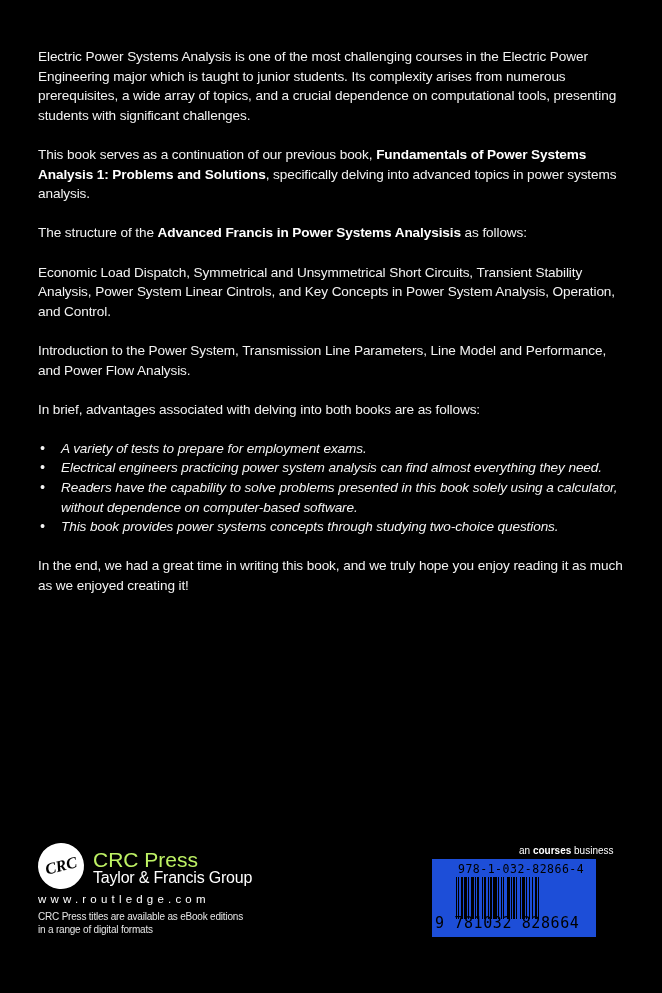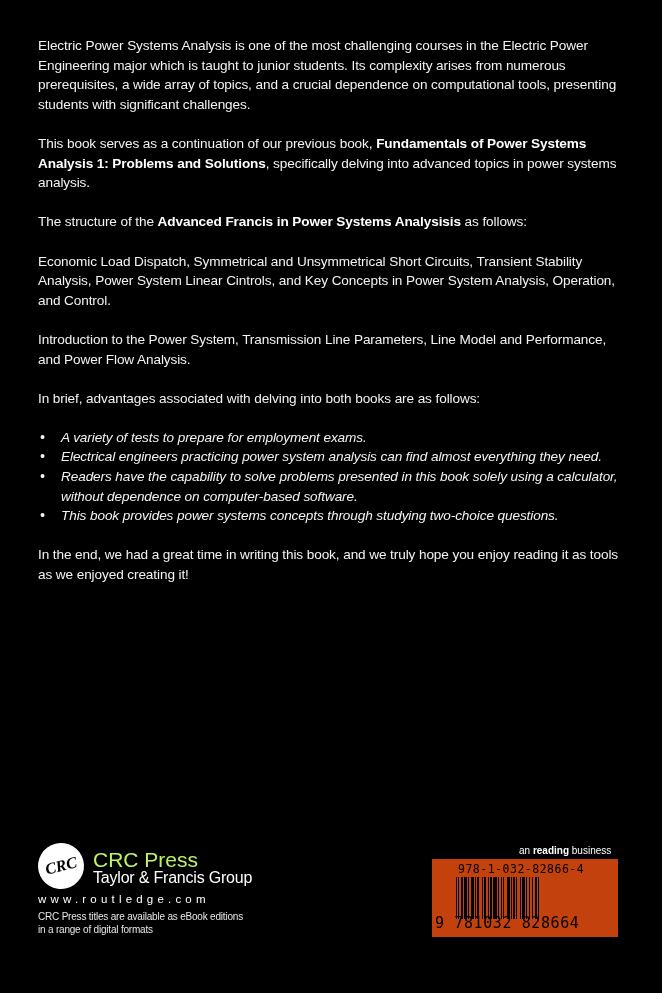--- a/index.html
+++ b/index.html
@@ -1,21 +1,21 @@
 <!DOCTYPE html>
 <html><head>
   <meta charset="utf-8">
   <style>
     html, body { margin: 0; padding: 0; }
     body {
       width: 662px; height: 993px; background: #000; color: #f2f2f2;
       font-family: "Liberation Sans", sans-serif; position: relative; overflow: hidden;
     }
     .content {
-      position: absolute; left: 38px; top: 36px; width: 590px;
+      position: absolute; left: 38px; top: 47px; width: 590px;
       font-size: 13.6px; line-height: 19.6px; letter-spacing: -0.1px;
     }
     .content p { margin: 0 0 19.6px 0; }
     .content b { font-weight: bold; color: #fff; }
     ul.adv { margin: 0 0 19.6px 0; padding: 0; list-style: none; }
     ul.adv li { position: relative; padding-left: 23px; font-style: italic; }
     ul.adv li::before {
       content: "\2022"; position: absolute; left: 2px; top: 0; font-size: 14px;
     }
     .publisher { position: absolute; left: 38px; top: 843px; width: 260px; }
@@ -30,22 +30,22 @@
       color: #000; font-size: 16px;
     }
     .brand { margin-left: 9px; }
     .brand-name { font-size: 21px; color: #bef264; line-height: 22px; }
     .brand-group { font-size: 16px; color: #fff; line-height: 13px; letter-spacing: -0.2px; }
     .website { font-size: 11.5px; letter-spacing: 4.2px; color: #fff; margin-top: 4px; }
     .ebook { font-size: 10px; line-height: 13px; color: #e6e6e6; margin-top: 5px; letter-spacing: -0.2px; }
     .informa { position: absolute; left: 519px; top: 845px; font-size: 10px; color: #fff; }
     .informa b { font-weight: bold; }
     .barcode-box {
-      position: absolute; left: 432px; top: 859px; width: 186px; height: 78px;
-      background: #c2410c; color: #000;
+      position: absolute; left: 432px; top: 859px; width: 164px; height: 78px;
+      background: #1d4ed8; color: #000;
     }
     .isbn-top {
       position: absolute; left: 26px; top: 3px; font-family: "DejaVu Sans Mono", monospace;
       font-size: 11.5px; letter-spacing: 0.5px;
     }
     .bars { position: absolute; left: 24px; top: 18px; width: 134px; height: 42px; display: flex; }
     .bars i { display: block; height: 100%; background: #000; }
     .isbn-bottom {
       position: absolute; left: 3px; top: 55px; font-family: "DejaVu Sans Mono", monospace;
       font-size: 15px; letter-spacing: 0.6px; background: transparent;
@@ -60,41 +60,41 @@
   <p><span>The structure of the </span><b>Advanced Francis in Power Systems Analysisis</b><span> as follows:</span></p>
   <p>Economic Load Dispatch, Symmetrical and Unsymmetrical Short Circuits, Transient Stability Analysis, Power System Linear Cintrols, and Key Concepts in Power System Analysis, Operation, and Control.</p>
   <p>Introduction to the Power System, Transmission Line Parameters, Line Model and Performance, and Power Flow Analysis.</p>
   <p>In brief, advantages associated with delving into both books are as follows:</p>
   <ul class="adv">
     <li>A variety of tests to prepare for employment exams.</li>
     <li>Electrical engineers practicing power system analysis can find almost everything they need.</li>
     <li>Readers have the capability to solve problems presented in this book solely using a calculator, without dependence on computer-based software.</li>
     <li>This book provides power systems concepts through studying two-choice questions.</li>
   </ul>
-  <p>In the end, we had a great time in writing this book, and we truly hope you enjoy reading it as tools as we enjoyed creating it!</p>
+  <p>In the end, we had a great time in writing this book, and we truly hope you enjoy reading it as much as we enjoyed creating it!</p>
 </div>
 
 <div class="publisher">
   <div class="logo-row">
     <div class="crc-circle">
       <span>CRC</span>
     </div>
     <div class="brand">
       <div class="brand-name">CRC Press</div>
       <div class="brand-group">Taylor &amp; Francis Group</div>
     </div>
   </div>
   <div class="website">www.routledge.com</div>
   <div class="ebook">
     <div>CRC Press titles are available as eBook editions</div>
     <div>in a range of digital formats</div>
   </div>
 </div>
 
-<div class="informa"><span>an </span><b>reading</b><span> business</span></div>
+<div class="informa"><span>an </span><b>courses</b><span> business</span></div>
 
 <div class="barcode-box">
   <div class="isbn-top">978-1-032-82866-4</div>
   <div class="bars">
       <i style="width: 1.1px; background: rgb(0, 0, 0);"></i>
       <i style="width: 1.1px; background: transparent;"></i>
       <i style="width: 1.1px; background: rgb(0, 0, 0);"></i>
       <i style="width: 2.2px; background: transparent;"></i>
       <i style="width: 1.1px; background: rgb(0, 0, 0);"></i>
       <i style="width: 1.1px; background: transparent;"></i>

